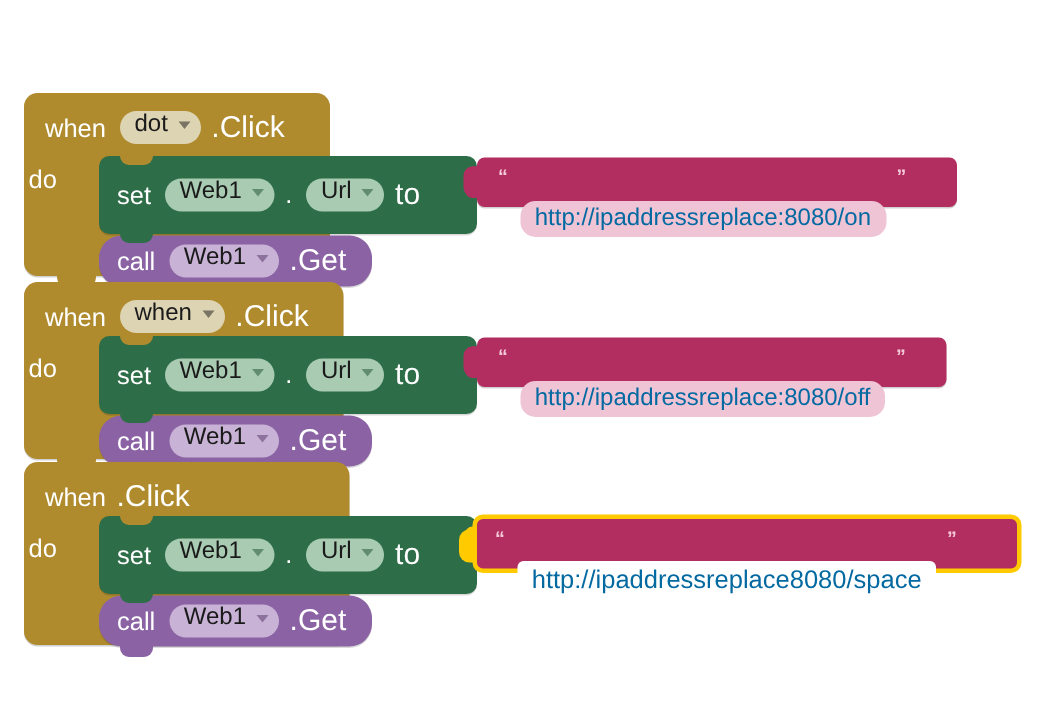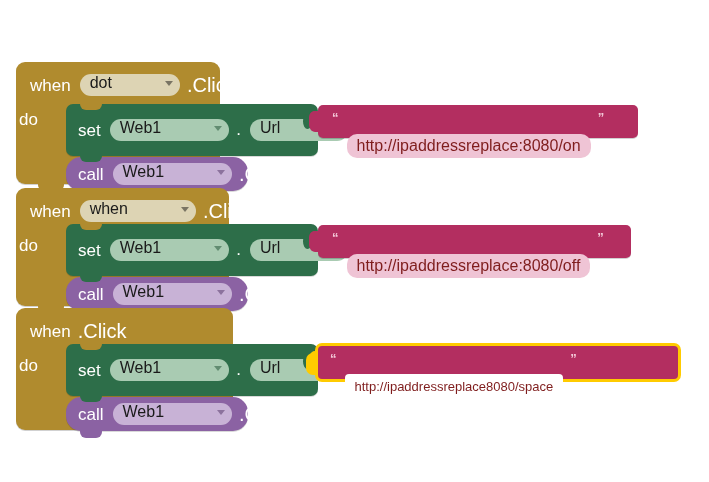--- a/index.html
+++ b/index.html
@@ -75,21 +75,20 @@
   
   .dd {
     display: inline-flex;
     align-items: center;
     border-radius: 11px;
     padding: 2px 7px 6px 10px;
     margin-left: 9px;
     height: 22px;
     box-sizing: border-box;
     white-space: nowrap;
-    gap: 46px;
   }
   .dd .dd-text {
     font-size: 16px;
     color: #1a1a1a;
     line-height: 1;
   }
   .dd .caret {
     margin-left: 7px;
     width: 0; height: 0;
     border-left: 4px solid transparent;
@@ -226,30 +225,30 @@
     top: -4px;
     white-space: nowrap;
   }
   .quote.right { margin-left: 7px; }
   .text-field {
     background: #EFC4D5;
     border-radius: 10px;
     padding: 2px 10px;
     margin-left: 8px;
     font-size: 16px;
-    color: #7f1d1d;
+    color: #0369a1;
     line-height: 20px;
     white-space: nowrap;
     margin-top: 48px;
   }
   .text-field.editing {
     background: #ffffff;
     border-radius: 4px;
     padding: 3px 10px;
-    font-size: 13px;
+    font-size: 17px;
   }
 </style>
 </head>
 <body>
 
 <div id="canvas">
 
   <div class="event-block" style="left:16px; top:62px; width:204px; height:122px;">
     <div class="bottom-tab"></div>
 

